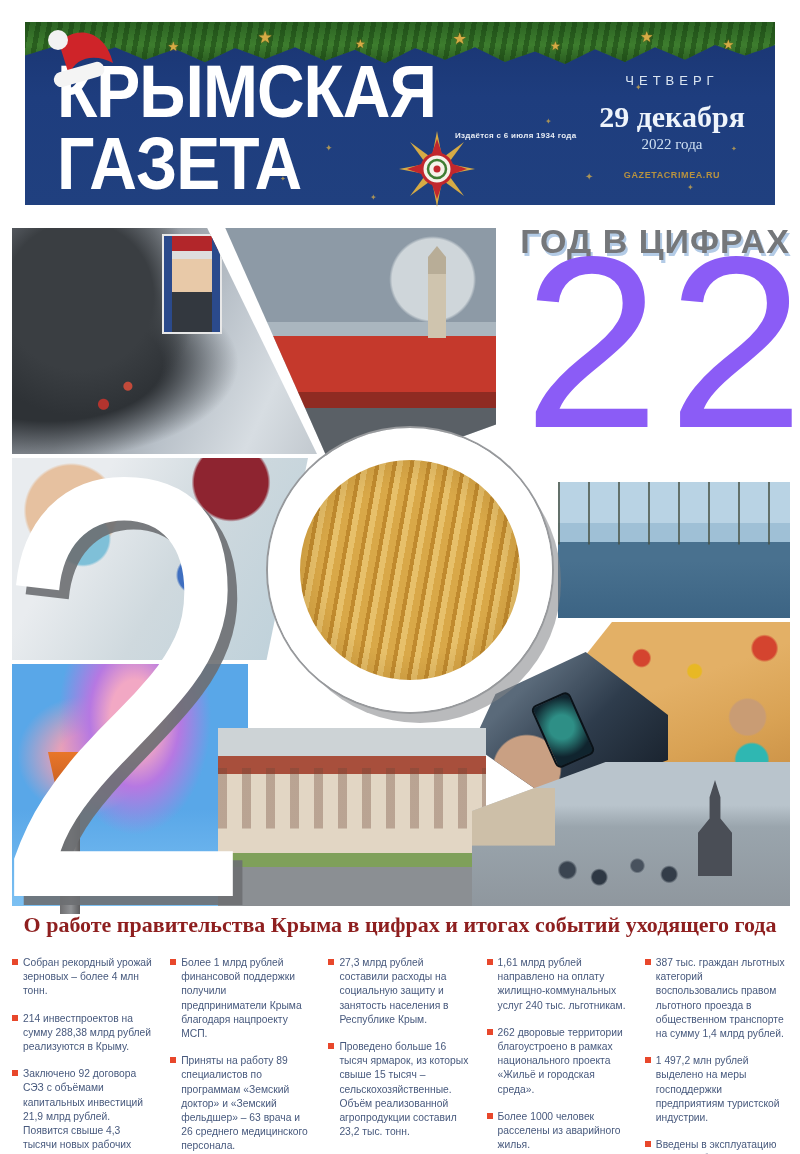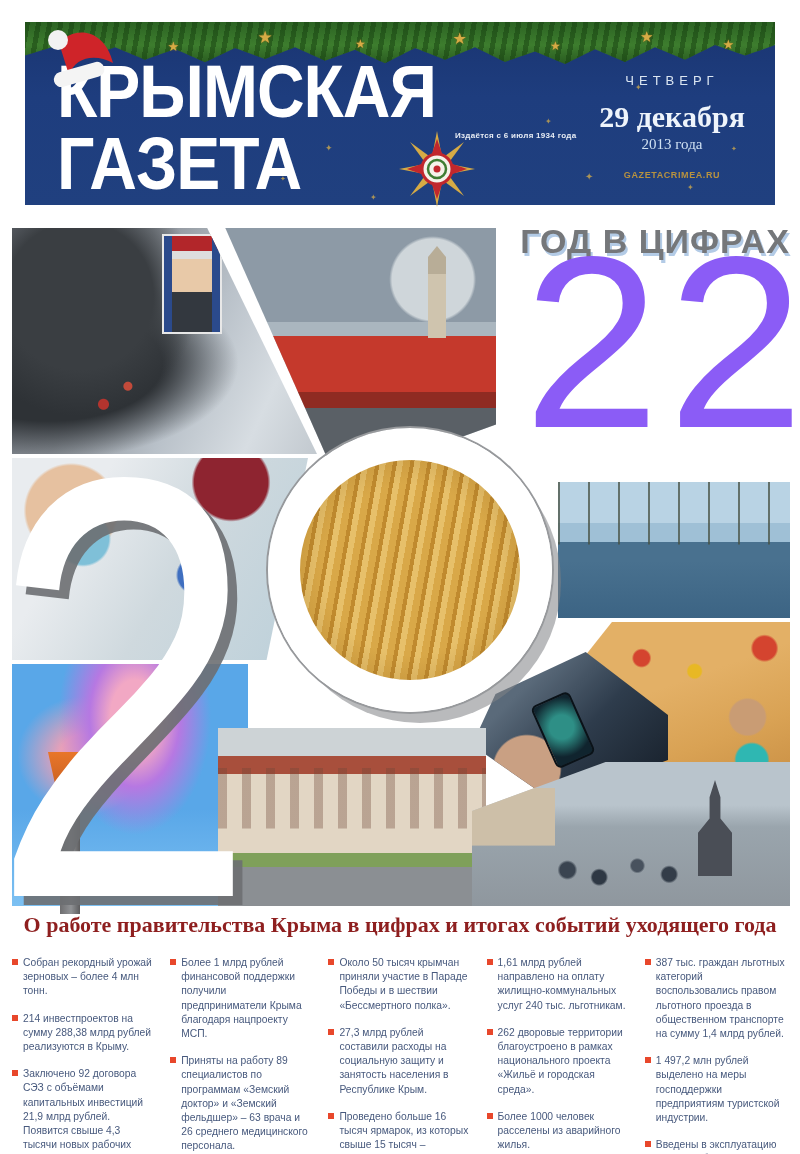--- a/index.html
+++ b/index.html
@@ -195,21 +195,21 @@
         <circle r="9" fill="none" stroke="#3f7d33" stroke-width="2.5"></circle>
         <circle r="3.5" fill="#c1272d"></circle>
       </g>
     </svg>
     <div class="founded">Издаётся с 6 июля 1934 года</div>
 
     <div class="mast-right">
       <div class="issue-no">№ 243 (21662)</div>
       <div class="weekday">ЧЕТВЕРГ</div>
       <div class="date-day">29 декабря</div>
-      <div class="date-year">2013 года</div>
+      <div class="date-year">2022 года</div>
       <div class="website">GAZETACRIMEA.RU</div>
     </div>
   </div>
 
   <div class="collage">
     <div class="tile t-monument">
       <div class="poster"></div>
     </div>
     <div class="tile t-train">
       <div class="tower"></div>
@@ -259,24 +259,20 @@
           <span>Более 1 млрд рублей финансовой поддержки получили предприниматели Крыма благодаря нацпроекту МСП.</span>
         </div>
       <div class="stat-item">
           <span class="bullet"></span>
           <span>Приняты на работу 89 специалистов по программам «Земский доктор» и «Земский фельдшер» – 63 врача и 26 среднего медицинского персонала.</span>
         </div>
     </div>
     <div class="col">
       <div class="stat-item">
           <span class="bullet"></span>
-          <span>Около 50 тысяч крымчан приняли участие в Параде Победы и в шествии «Бессмертного полка».</span>
-        </div>
-      <div class="stat-item">
-          <span class="bullet"></span>
           <span>27,3 млрд рублей составили расходы на социальную защиту и занятость населения в Республике Крым.</span>
         </div>
       <div class="stat-item">
           <span class="bullet"></span>
           <span>Проведено больше 16 тысяч ярмарок, из которых свыше 15 тысяч – сельскохозяйственные. Объём реализованной агропродукции составил 23,2 тыс. тонн.</span>
         </div>
     </div>
     <div class="col">
       <div class="stat-item">
           <span class="bullet"></span>

